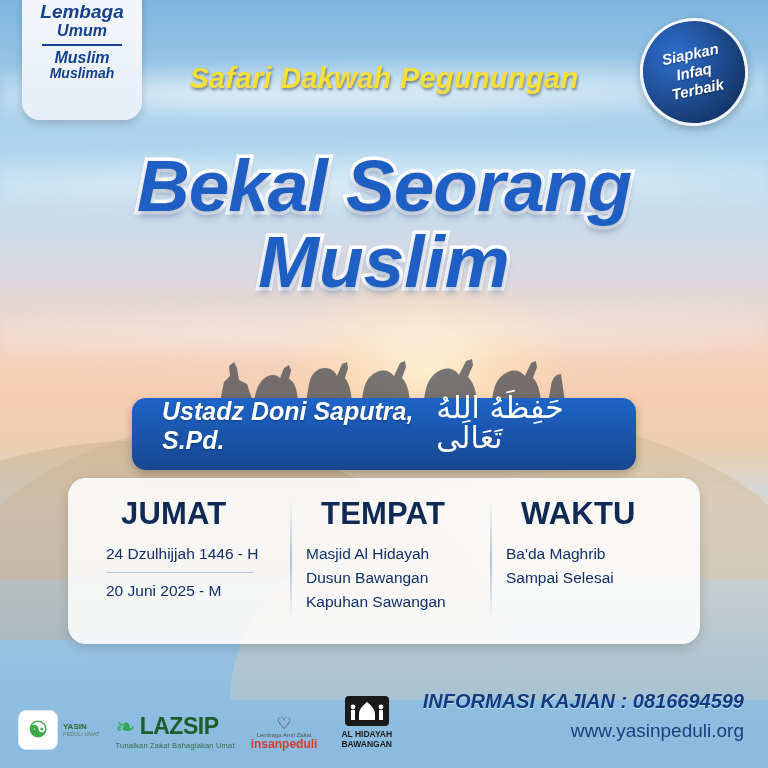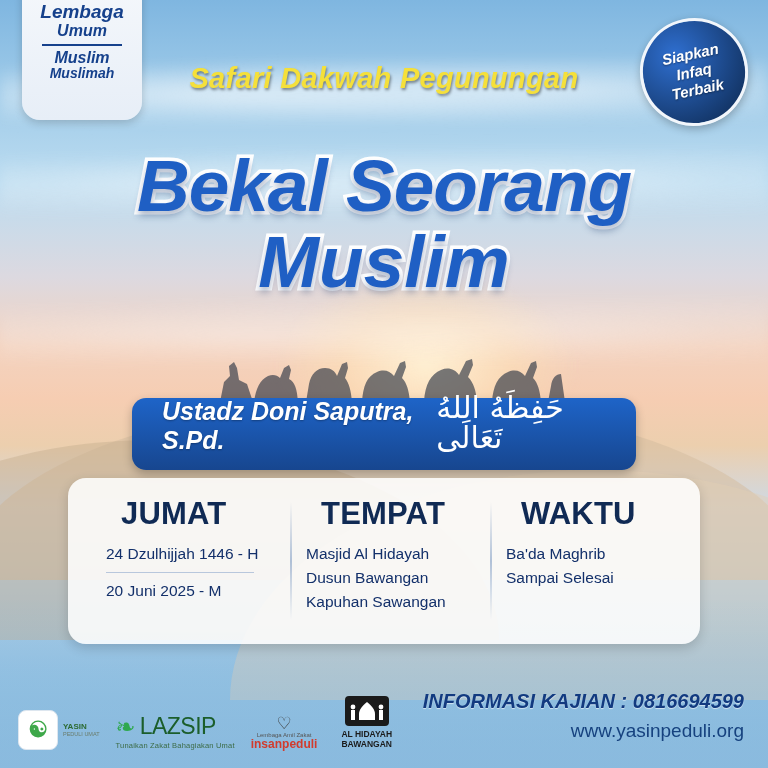--- a/index.html
+++ b/index.html
@@ -190,21 +190,21 @@
     width:40px; height:40px; border-radius:8px; background:#ffffff;
     border:1px solid #dde6ef;
     display:flex; align-items:center; justify-content:center;
     color:#3ea84a; font-size:22px; font-weight:bold;
   }
   .logo-yasin-text { font-size:8px; color:#2d6b33; line-height:1.15; font-weight:bold;}
   .logo-yasin-text small { display:block; font-size:5.5px; color:#6a7c6b; font-weight:normal;}
   .lazsip { display:flex; flex-direction:column; }
   .lazsip-top { display:flex; align-items:center; gap:4px; }
   .lazsip-leaf { color:#2fa84f; font-size:24px; line-height:1; }
-  .lazsip-name { font-size:23px; font-weight:normal; color:#1b5e2b; letter-spacing:-.5px;}
+  .lazsip-name { font-size:23px; font-weight:bold; color:#1b5e2b; letter-spacing:-.5px;}
   .lazsip-sub { font-size:7.5px; color:#3c6b45; letter-spacing:.2px; margin-top:1px;}
   .insan { display:flex; flex-direction:column; align-items:center; }
   .insan-mark { font-size:17px; color:#3b3b3b; line-height:1; }
   .insan-name { font-size:12px; font-weight:bold; color:#1f7a3c; line-height:1; }
   .insan-name span { color:#d23b2d; }
   .insan-sub { font-size:6px; color:#555; }
   .hidayah { display:flex; flex-direction:column; align-items:center; color:#1b1b1b;margin-left:8px;}
   .hidayah-name { font-size:8.5px; font-weight:bold; line-height:1.15; text-align:center;}
 
   .contact {

